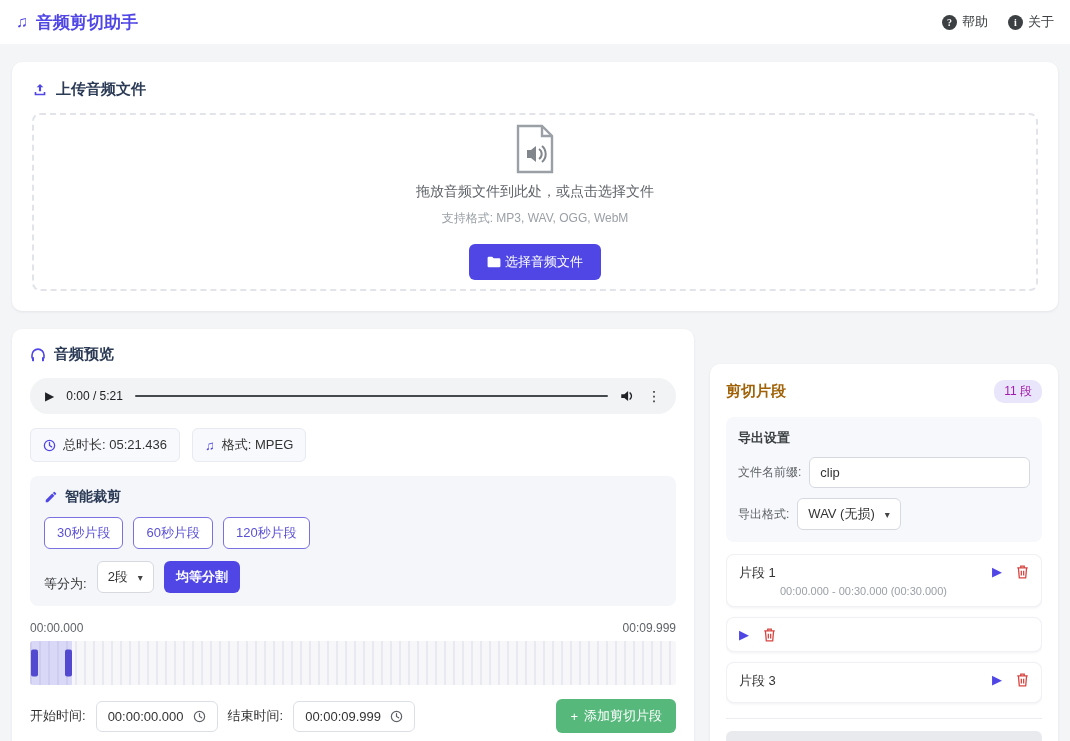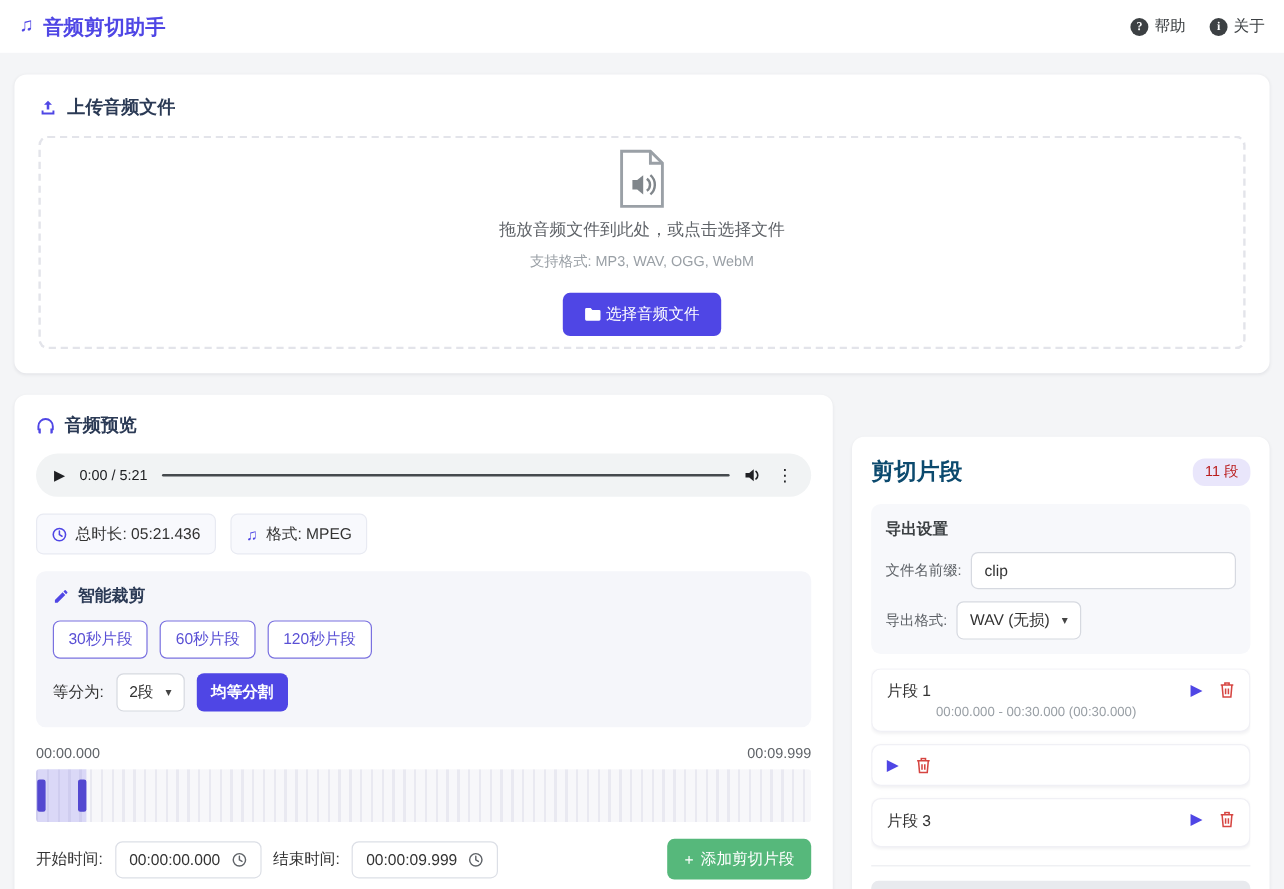--- a/index.html
+++ b/index.html
@@ -54,21 +54,21 @@
   .chip { display:flex; align-items:center; gap:7px; background:#f8f9fd;
           border:1px solid #e8eaf2; border-radius:6px; padding:7px 12px;
           font-size:13px; color:#333; }
   
   .smart { margin-top:14px; background:#f5f6fa; border-radius:8px; padding:12px 14px 13px; }
   .smart-title { font-size:14px; font-weight:bold; color:#2b3a55;
                  display:flex; align-items:center; gap:7px; }
   .preset-row { display:flex; gap:10px; margin-top:11px; }
   .btn-outline { background:#fff; border:1px solid #7a71e0; color:#5a50d5;
                  border-radius:6px; padding:6px 12px; font-size:13px;text-align:right; }
-  .split-row { display:flex; align-items:center; gap:10px; margin-top:12px;
+  .split-row { display:flex; align-items:flex-end; gap:10px; margin-top:12px;
                font-size:13px; color:#333; }
   .select { background:#fff; border:1px solid #d6d9e0; border-radius:6px;
             padding:6px 10px; display:inline-flex; align-items:center; gap:10px;
             font-size:13px; cursor:pointer; color:#333; }
   .chev { font-size:10px; color:#444; }
   .btn-split { background:#4f46e5; color:#fff; border-radius:6px;
                padding:7px 12px; font-size:13px; font-weight:bold; }
   
   .wave-labels { display:flex; justify-content:space-between; font-size:12px;
                  color:#5f6368; margin-top:15px; }
@@ -85,22 +85,22 @@
   .controls { display:flex; align-items:center; gap:10px; margin-top:14px; font-size:13px; }
   .ctl-label { color:#333; }
   .time-input { display:flex; align-items:center; gap:9px; background:#fff;
                 border:1px solid #dcdfe6; border-radius:6px; padding:7px 11px;
                 font-size:13px; color:#333; cursor:text; }
   .clock { color:#5f6368; display:inline-flex; }
   .btn-green { margin-left:auto; background:#56b87b; color:#fff; border-radius:6px;
                padding:8px 14px; font-size:13px; display:flex; gap:6px; align-items:center; }
   
   .clips-head { display:flex; justify-content:space-between; align-items:center; }
-  .clips-title { font-size:19px; font-weight:bold; color:#0c4a6e; }
-  .count-badge { background:#e9e6fb; color:#b91c1c; font-size:12px;
+  .clips-title { font-size:15px; font-weight:bold; color:#a16207; }
+  .count-badge { background:#e9e6fb; color:#a21caf; font-size:12px;
                  border-radius:10px; padding:3px 10px; }
   .export-panel { margin-top:14px; background:#f7f8fb; border-radius:8px; padding:12px; }
   .export-title { font-size:13px; font-weight:bold; color:#3c4043; }
   .export-row { display:flex; align-items:center; gap:8px; margin-top:10px;
                 font-size:12px; color:#5f6368; white-space:nowrap; }
   .text-input { flex:1; border:1px solid #d6d9e0; border-radius:6px;
                 padding:7px 10px; font-size:13px; font-family:inherit; color:#333;
                 min-width:0; background:#fff; }
   .clip-list { margin-top:12px; height:152px; overflow:hidden;
                display:flex; flex-direction:column; gap:10px; }

